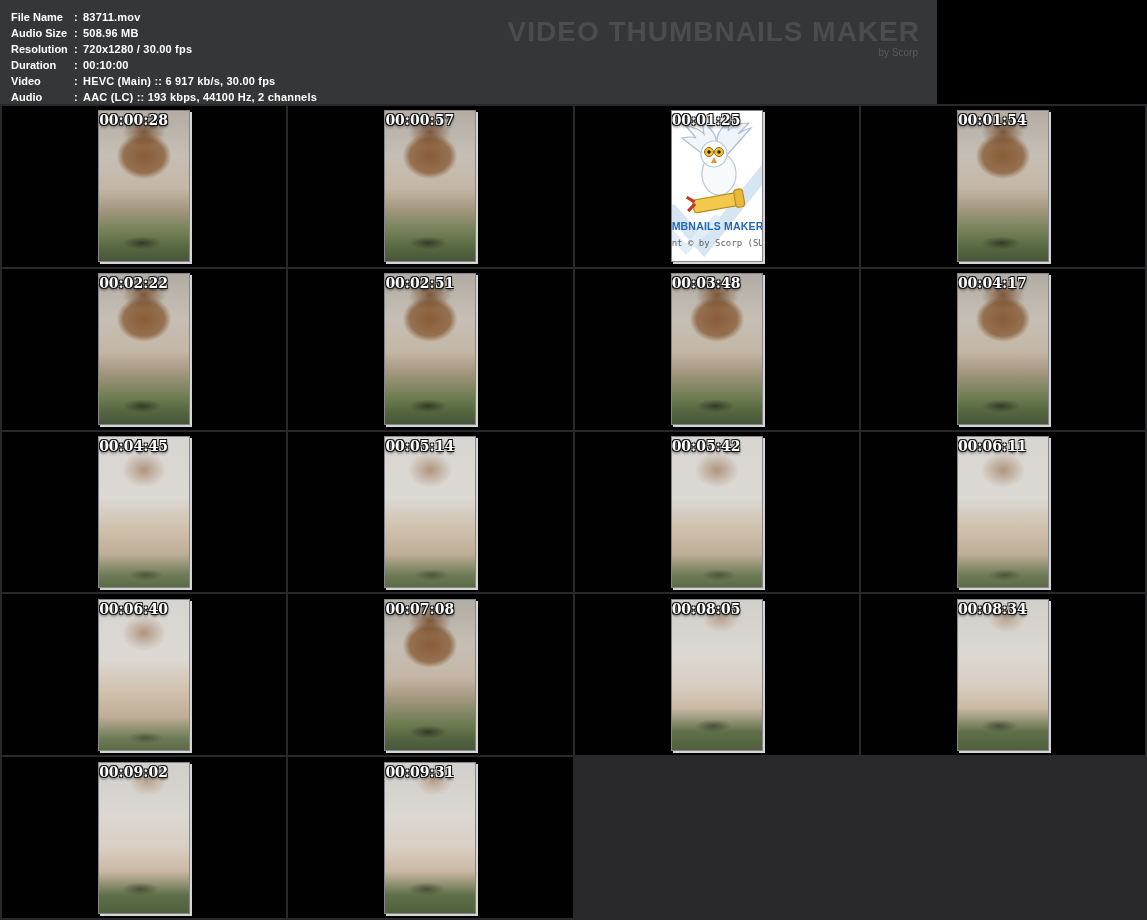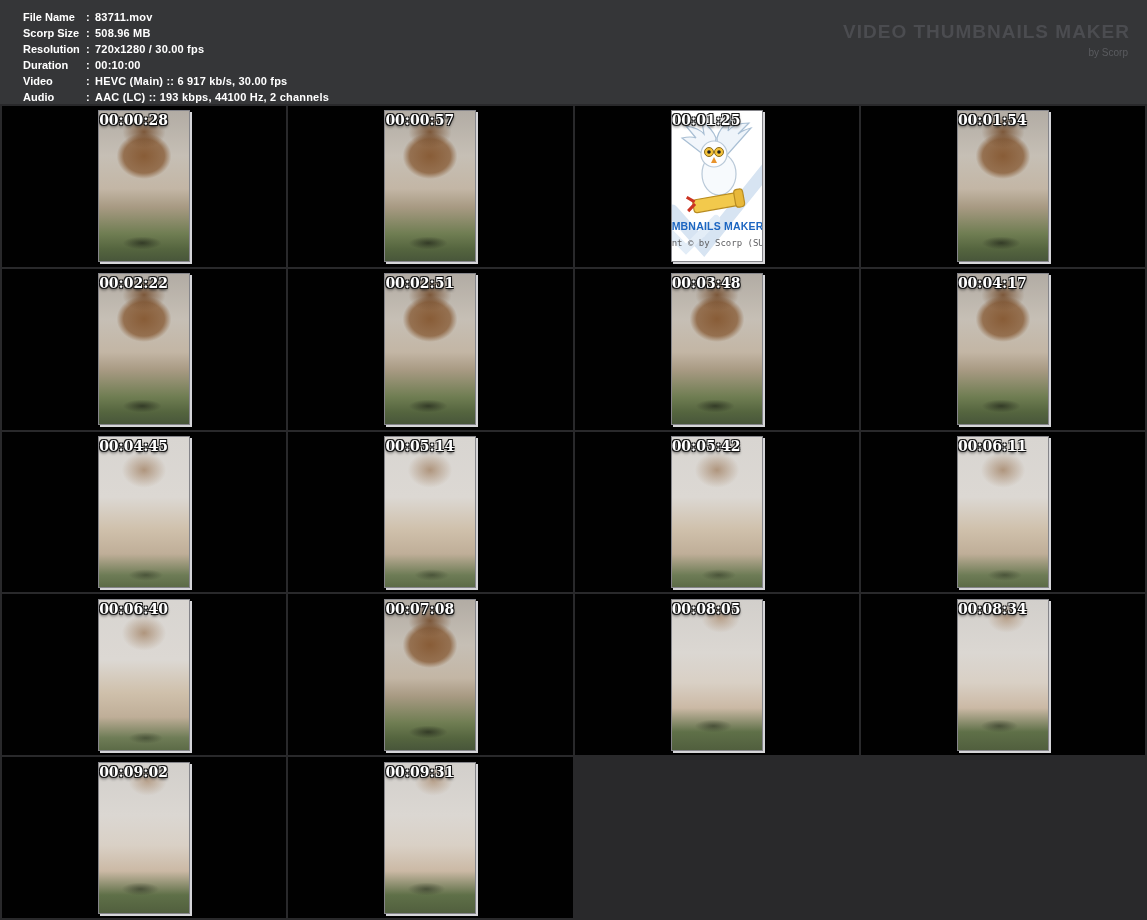--- a/index.html
+++ b/index.html
@@ -3,32 +3,32 @@
 <meta charset="utf-8">
 <style>
   html,body{margin:0;padding:0;}
   body{
     width:1147px;height:920px;overflow:hidden;position:relative;
     background:#000;font-family:"Liberation Sans",sans-serif;
   }
 
   
   .hdr{
-    position:absolute;top:0;left:0;width:1147px;height:104px;
+    position:absolute;top:0;left:0;width:937px;height:104px;
     background:var(--header-bg,#353638);box-sizing:border-box;
-    padding:9px 0 0 23px;
+    padding:9px 0 0 11px;
   }
   .info-row{font-size:11px;font-weight:bold;color:#fff;line-height:16px;white-space:nowrap;}
   .info-label{display:inline-block;width:63px;}
   .info-colon{display:inline-block;width:9px;text-align:left;}
   .info-value{letter-spacing:0.2px;}
 
   .logo{position:absolute;top:18px;right:17px;text-align:right;user-select:none;}
   .logo-title{
-    font-size:19px;font-weight:bold;letter-spacing:1px;line-height:28px;
+    font-size:28px;font-weight:bold;letter-spacing:1px;line-height:28px;
     color:var(--logo-text,#4b4c50);
   }
   .logo-sub{font-size:10px;color:var(--logo-subtext,#5a5b5f);margin-top:1px;margin-right:2px;}
 
   
   .grid{
     position:absolute;top:104px;left:0;width:1147px;height:816px;
     box-sizing:border-box;border:2px solid var(--grid-line,#29292b);
     background:var(--grid-line,#29292b);
     display:grid;grid-template-columns:repeat(4,1fr);grid-template-rows:repeat(5,1fr);
@@ -91,21 +91,21 @@
 </head>
 <body>
 
 <div class="hdr">
   <div id="info-rows">
   <div class="info-row">
     <span class="info-label">File Name</span><span class="info-colon">:</span><span class="info-value">83711.mov</span>
   </div>
 
   <div class="info-row">
-    <span class="info-label">Scorp Size</span><span class="info-colon">:</span><span class="info-value">508.96 MB</span>
+    <span class="info-label">Audio Size</span><span class="info-colon">:</span><span class="info-value">508.96 MB</span>
   </div>
 
   <div class="info-row">
     <span class="info-label">Resolution</span><span class="info-colon">:</span><span class="info-value">720x1280 / 30.00 fps</span>
   </div>
 
   <div class="info-row">
     <span class="info-label">Duration</span><span class="info-colon">:</span><span class="info-value">00:10:00</span>
   </div>
 

